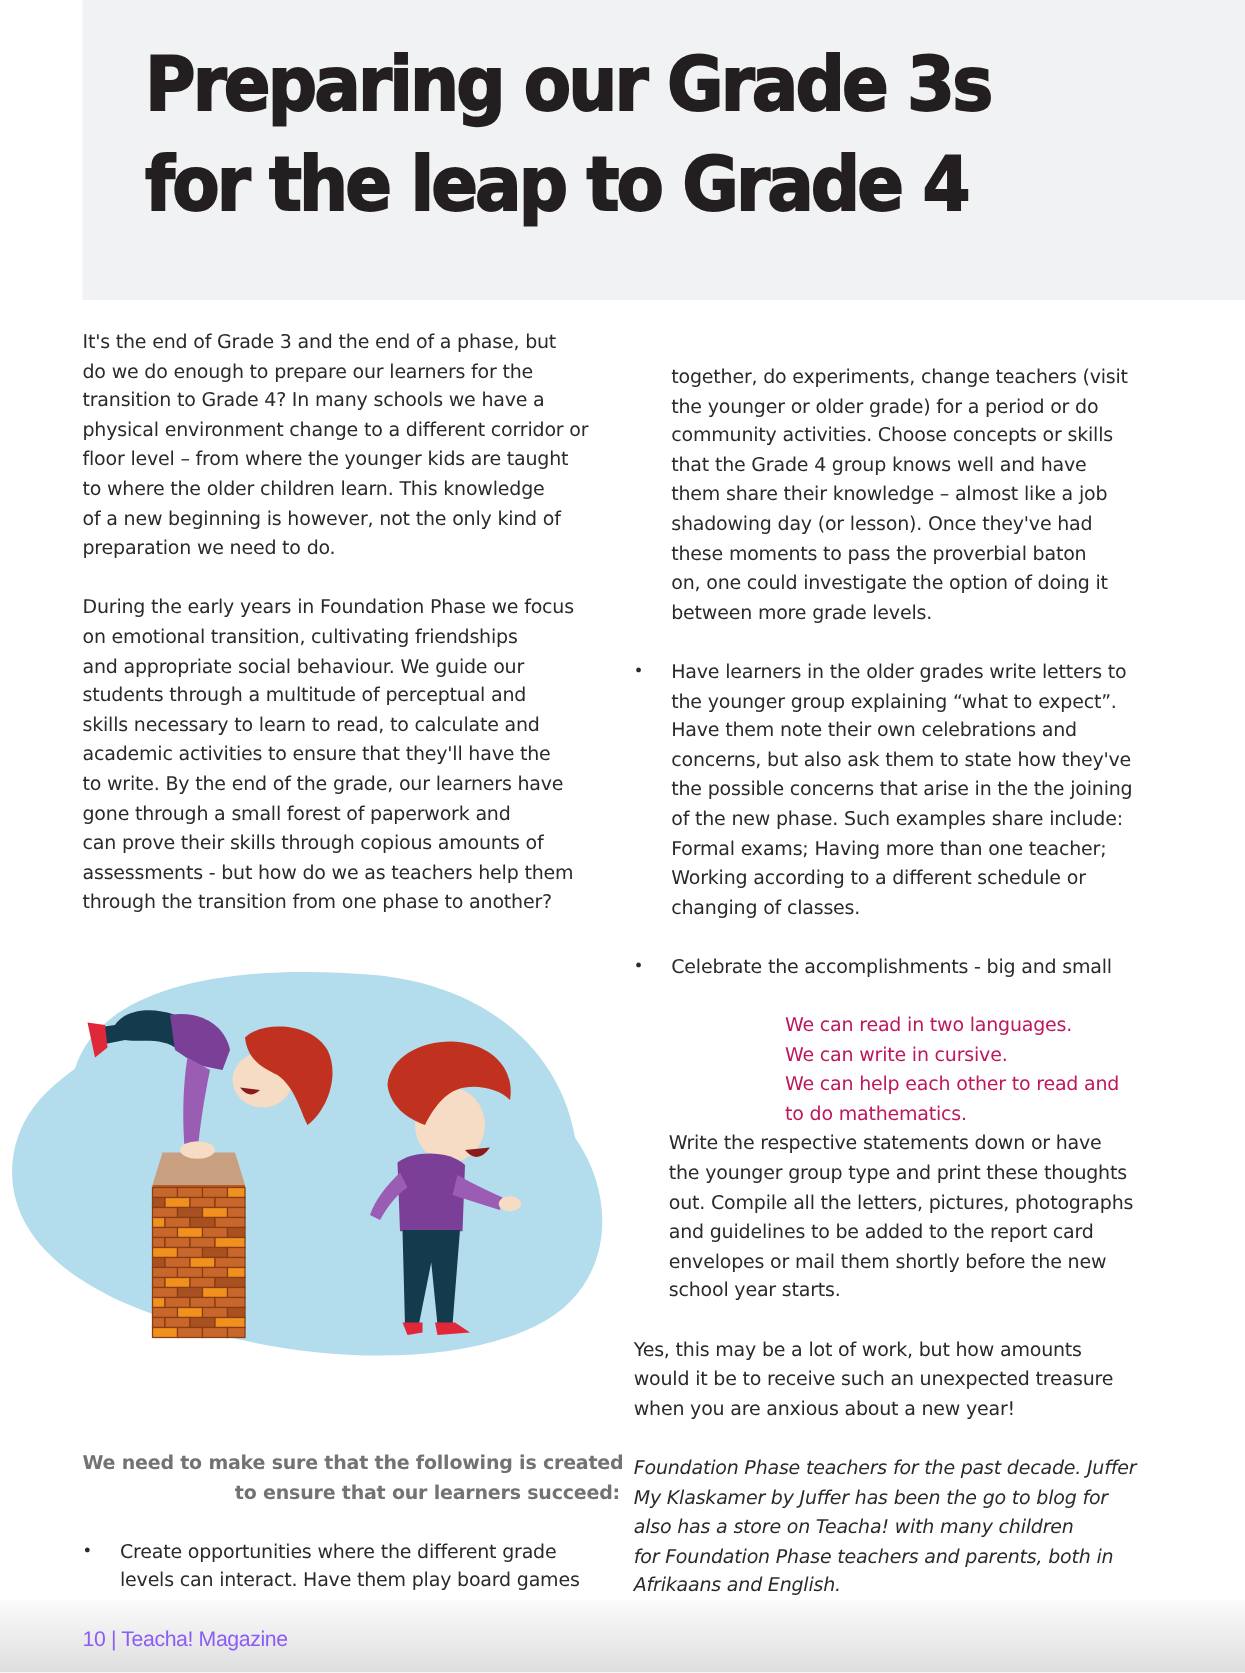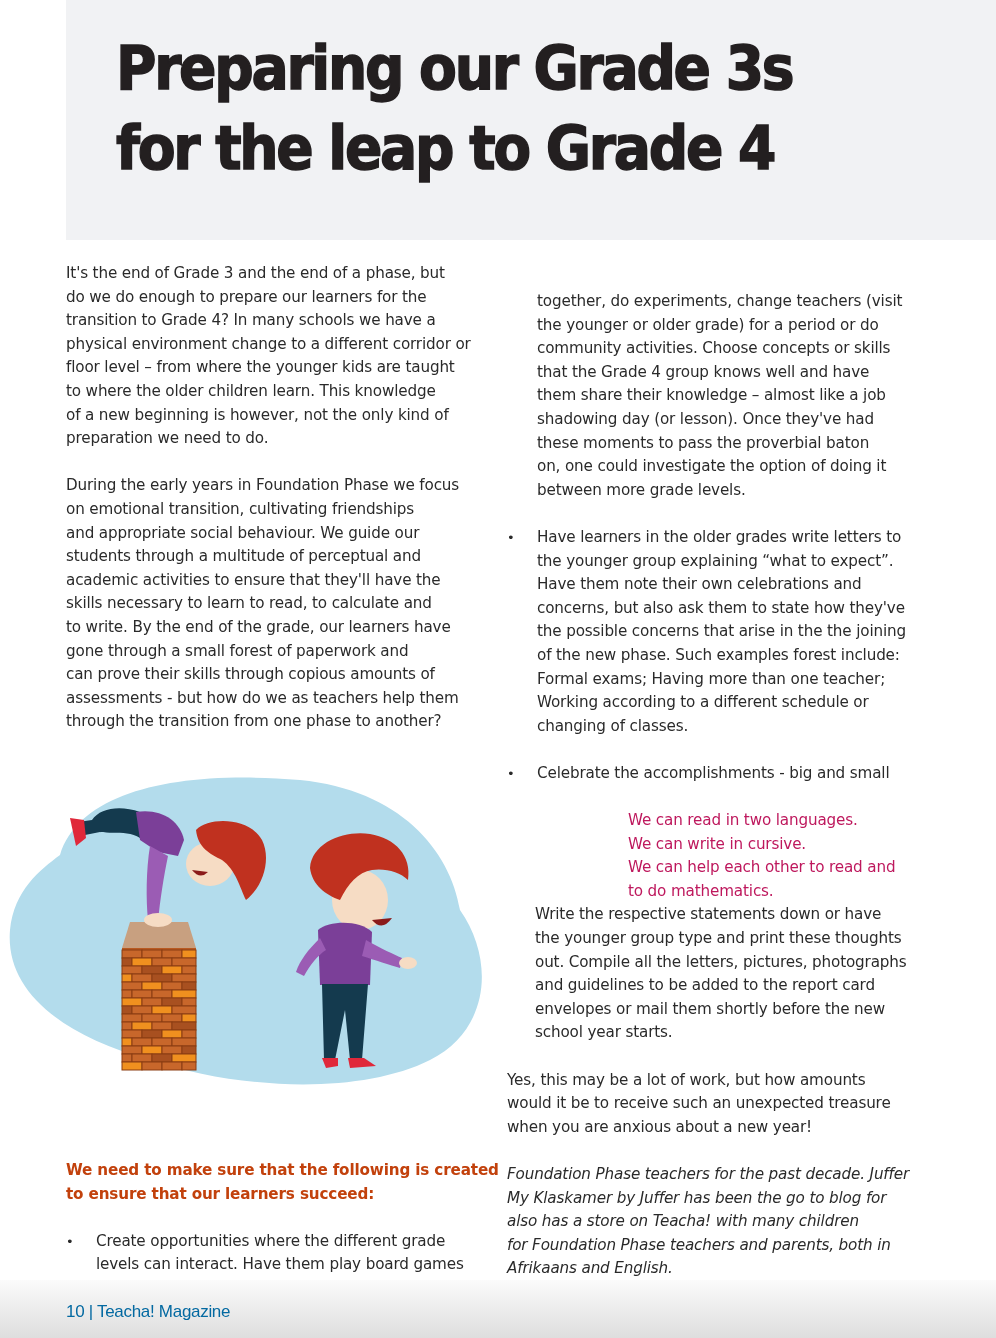--- a/index.html
+++ b/index.html
@@ -21,35 +21,35 @@
 
   .col { position: absolute; font-size: 15.2px; line-height: 23.6px; color: #2a2a2a; letter-spacing: -0.15px; }
   .col p { white-space: nowrap; }
   .left-col { left: 66px; top: 262px; width: 430px; }
   .right-col { left: 507px; top: 262px; width: 430px; }
 
   .para-gap { height: 23.6px; }
   .bullet { position: relative; padding-left: 30px; }
   .bullet .dot { position: absolute; left: 0; top: 0; font-size: 13px; }
   .indent { padding-left: 30px; margin-top: 28px; }
-  .bold { font-weight: bold; color: #c2410c; }
+  .bold { font-weight: bold; color: #737373; text-align: right; }
   .italic { font-style: italic; }
   .quote { padding-left: 121px; color: #be185d; }
   .writeup { padding-left: 28px; }
 
   .illustration { position: absolute; left: 0; top: 760px; width: 496px; height: 340px; }
 
   .footer-fade {
     position: absolute; left: 0; top: 1280px; width: 996px; height: 58px;
     background: linear-gradient(#fbfbfb, #dedede);
   }
   .footer {
     position: absolute; left: 66px; top: 1302px;
     font-family: "Liberation Sans Narrow", "Liberation Sans", sans-serif;
-    font-size: 17px; color: #0369a1; letter-spacing: -0.3px;
+    font-size: 17px; color: #8b5cf6; letter-spacing: -0.3px;
   }
 </style>
 </head>
 <body>
 
 <div class="title-panel"></div>
 <h1 class="title">
   <div>Preparing our Grade 3s</div>
   <div>for the leap to Grade 4</div>
 </h1>
@@ -64,22 +64,22 @@
     <p>to where the older children learn.  This knowledge</p>
     <p>of a new beginning is however, not the only kind of</p>
     <p>preparation we need to do.</p>
   </div>
   <div class="para-gap"></div>
   <div>
     <p>During the early years in Foundation Phase we focus</p>
     <p>on emotional transition, cultivating friendships</p>
     <p>and appropriate social behaviour.  We guide our</p>
     <p>students through a multitude of perceptual and</p>
+    <p>skills necessary to learn to read, to calculate and</p>
     <p>academic activities to ensure that they'll have the</p>
-    <p>skills necessary to learn to read, to calculate and</p>
     <p>to write.  By the end of the grade, our learners have</p>
     <p>gone through a small forest of paperwork and</p>
     <p>can prove their skills through copious amounts of</p>
     <p>assessments - but how do we as teachers help them</p>
     <p>through the transition from one phase to another?</p>
   </div>
 </div>
 
 <svg class="illustration" viewBox="0 0 496 340">
   <path fill="#b3dcec" d="M60 95 C 80 30, 180 10, 300 20 C 400 30, 450 90, 460 150 C 495 200, 490 270, 430 300 C 360 335, 240 330, 150 300 C 60 275, 5 230, 10 170 C 14 130, 40 110, 60 95 Z"></path>
@@ -202,21 +202,21 @@
     <p>between more grade levels.</p>
   </div>
   <div class="para-gap"></div>
   <div class="bullet">
     <span class="dot">•</span>
     <p>Have learners in the older grades write letters to</p>
     <p>the younger group explaining “what to expect”.</p>
     <p>Have them note their own celebrations and</p>
     <p>concerns, but also ask them to state how they've</p>
     <p>the possible concerns that arise in the the joining</p>
-    <p>of the new phase. Such examples forest include:</p>
+    <p>of the new phase. Such examples share include:</p>
     <p>Formal exams; Having more than one teacher;</p>
     <p>Working according to a different schedule or</p>
     <p>changing  of classes.</p>
   </div>
   <div class="para-gap"></div>
   <div class="bullet">
     <span class="dot">•</span>
     <p>Celebrate the accomplishments - big and small</p>
   </div>
   <div class="para-gap"></div>

